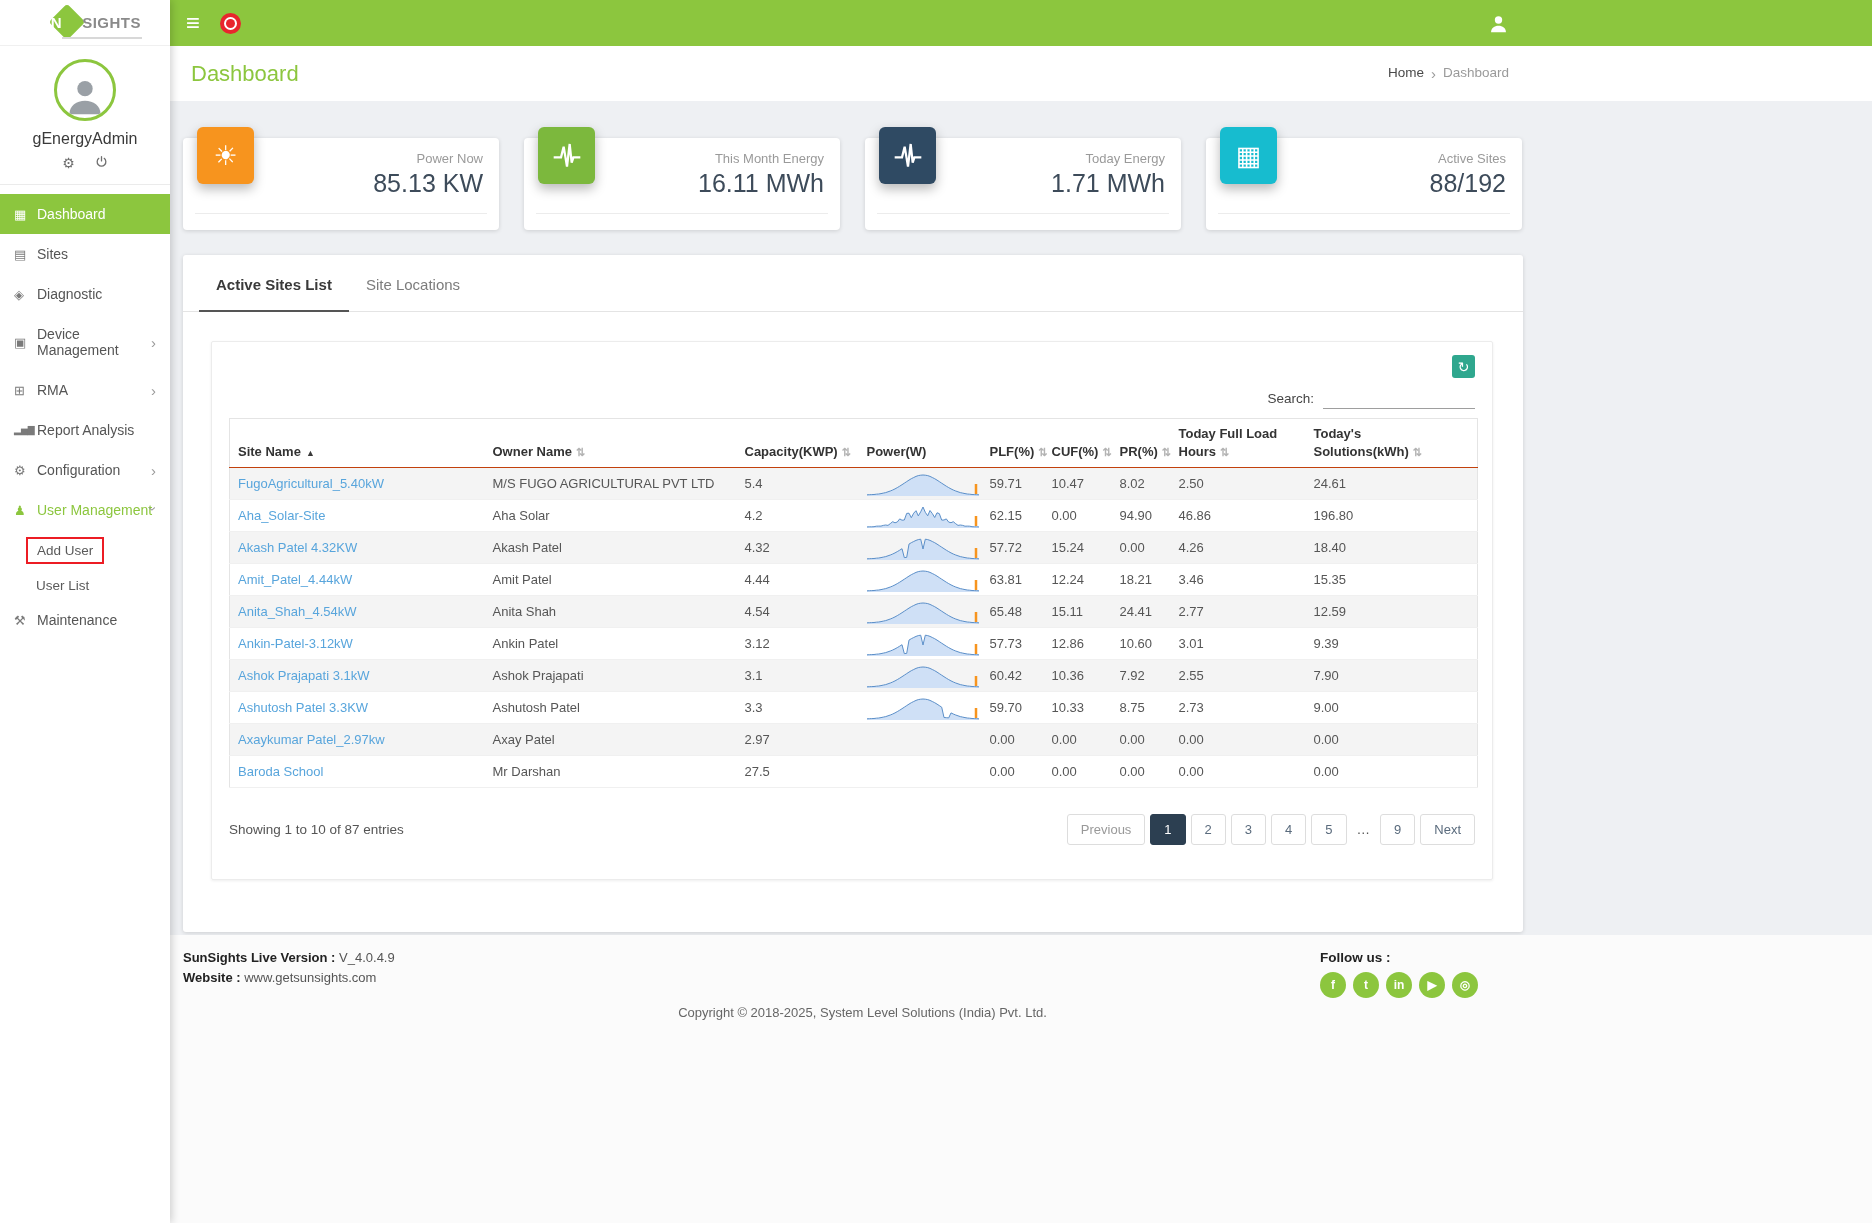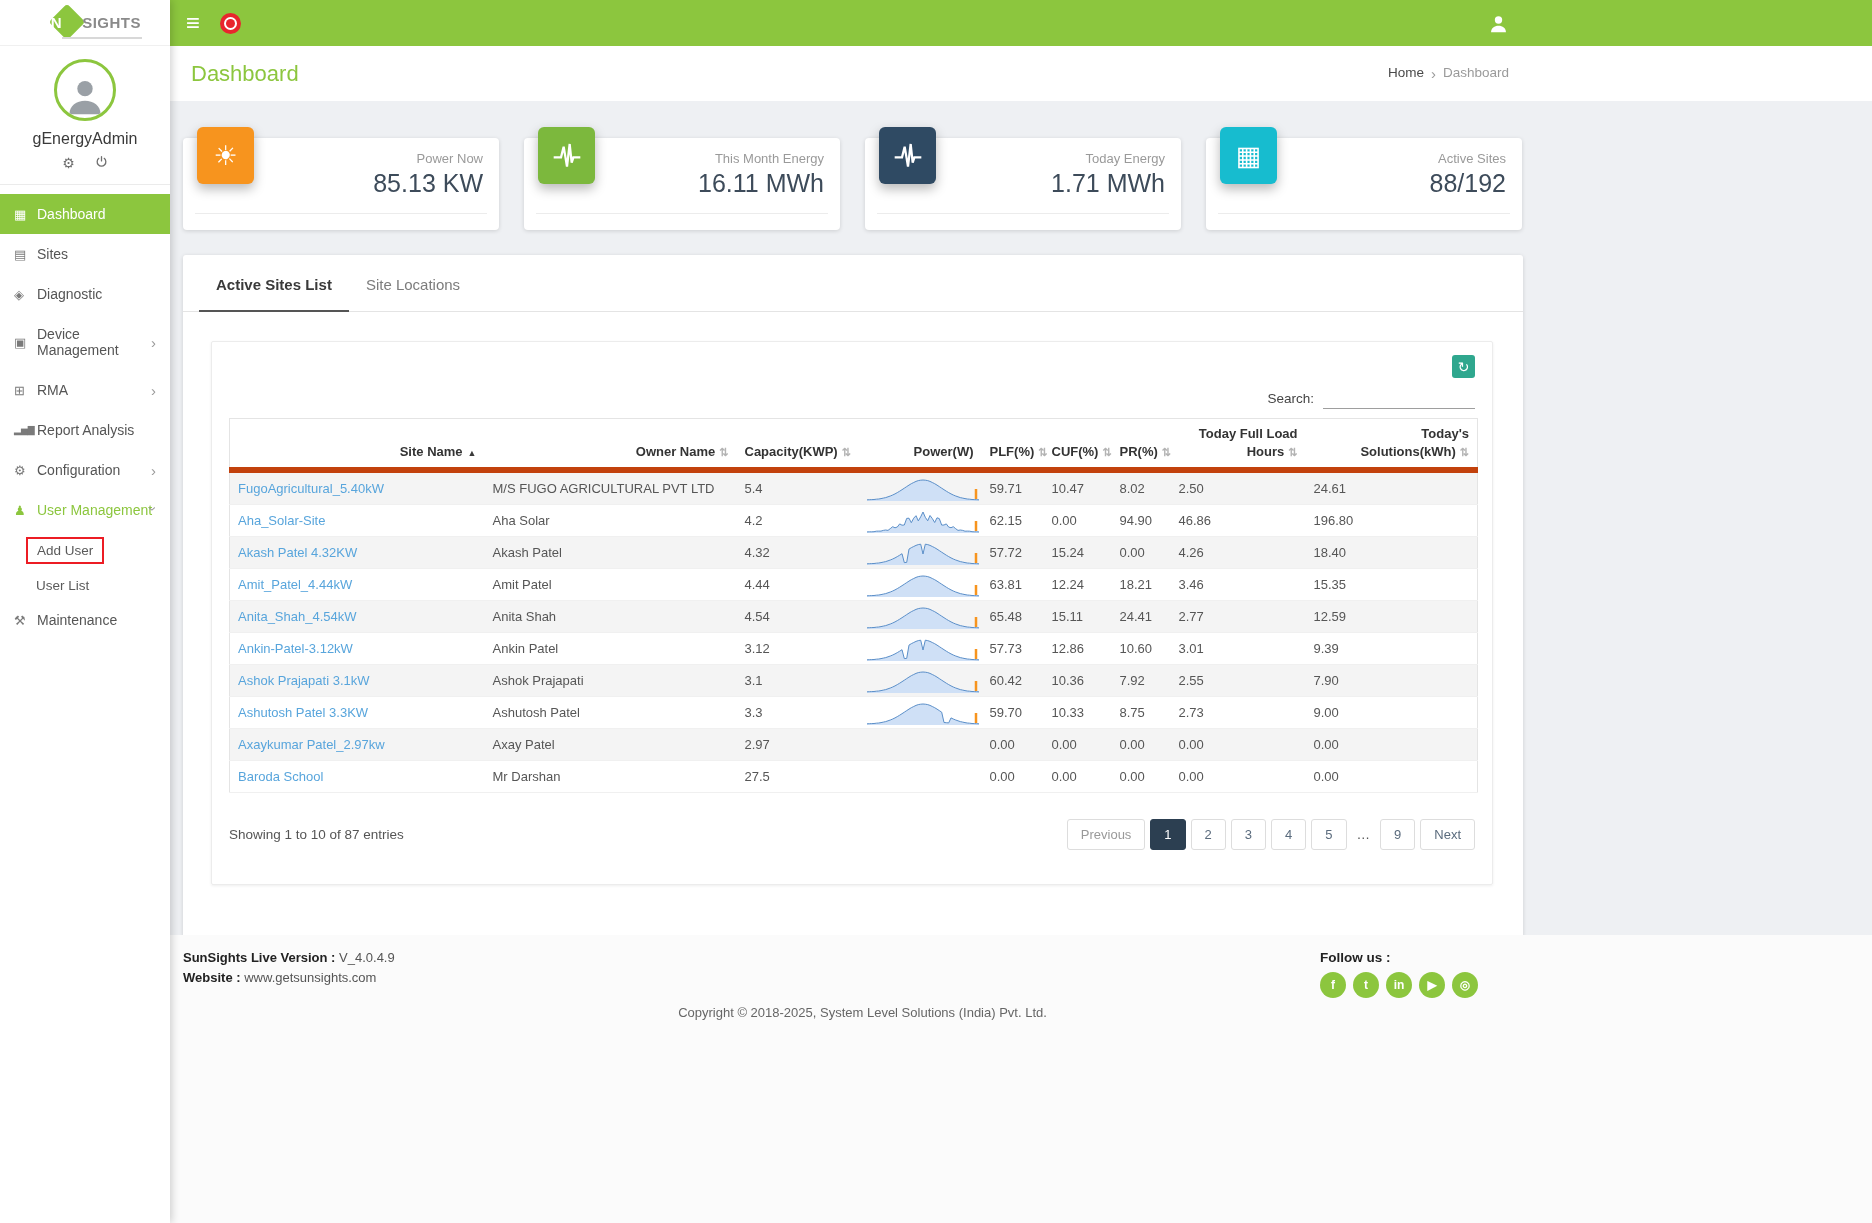--- a/index.html
+++ b/index.html
@@ -70,21 +70,21 @@
   .tab{padding:21px 17px 18px;font-size:15px;color:#7c7c7c;cursor:pointer;position:relative;}
   .tab.active{color:#3a3a3a;font-weight:bold;}
   .tab.active::after{content:"";position:absolute;left:0;right:0;bottom:-1px;height:2px;background:#555;}
   .table-box{margin:29px 0 0 28px;width:1282px;border:1px solid #ececec;border-radius:2px;box-shadow:0 1px 3px rgba(0,0,0,.07);padding:13px 17px 34px;}
   .box-toolbar{display:flex;justify-content:flex-end;}
   .refresh-btn{width:23px;height:23px;border:none;border-radius:3px;background:#2fa78e;color:#fff;font-size:14px;cursor:pointer;display:flex;align-items:center;justify-content:center;}
   .search-row{display:flex;justify-content:flex-end;align-items:center;margin:9px 0 9px;font-size:13.5px;color:#444;}
   .search-input{width:152px;border:none;border-bottom:1px solid #9e9e9e;background:transparent;margin-left:9px;height:22px;font-size:13px;outline:none;font-family:"Liberation Sans",sans-serif;}
 
   table{border-collapse:collapse;width:1248px;font-size:13px;color:#565656;border:1px solid #e4e4e4;table-layout:fixed;}
-  thead th{font-weight:bold;color:#333;text-align:right;vertical-align:bottom;padding:6px 8px 7px;border-bottom:6px solid #c2410c;line-height:1.35;cursor:pointer;}
+  thead th{font-weight:bold;color:#333;text-align:left;vertical-align:bottom;padding:6px 8px 7px;border-bottom:1px solid #c2410c;line-height:1.35;cursor:pointer;}
   tbody td{padding:8px 8px;border-bottom:1px solid #f0f0f0;overflow:hidden;white-space:nowrap;}
   tbody tr:nth-child(odd){background:#f4f4f4;}
   .site-link{color:#58a5dc;text-decoration:none;cursor:pointer;}
   .sort-icon{color:#b3b3b3;font-size:11px;margin-left:4px;}
   .sort-asc{color:#3a3a3a;font-size:9px;margin-left:5px;}
   .spark-cell{padding-top:2px;padding-bottom:2px;}
   .spark-cell svg{display:block;}
 
   .table-footer{display:flex;justify-content:space-between;align-items:center;margin-top:26px;font-size:13.5px;color:#555;}
   .pagination{display:flex;align-items:center;gap:5px;}

